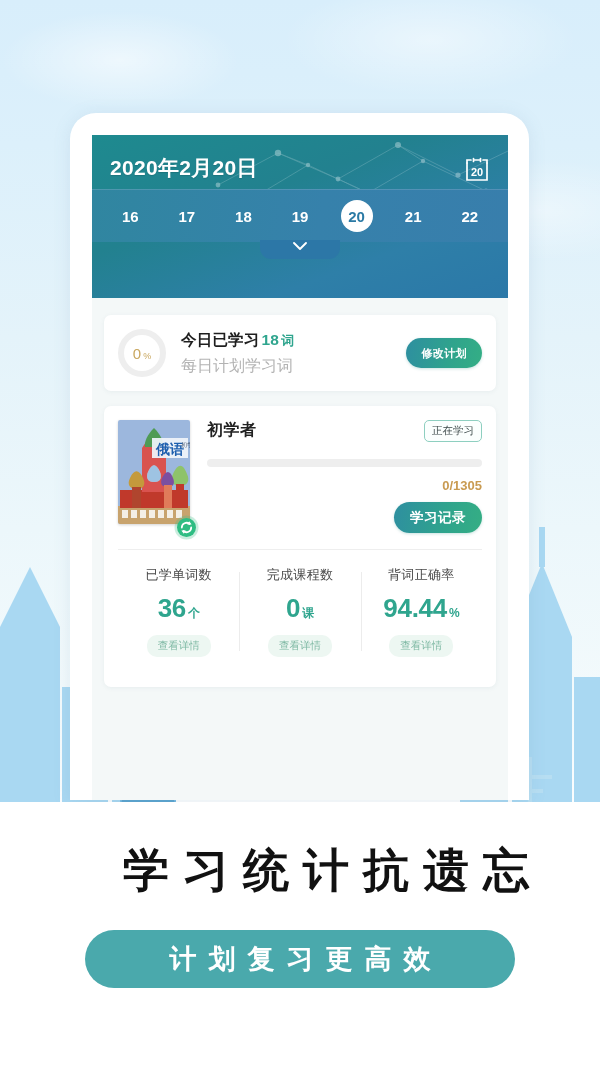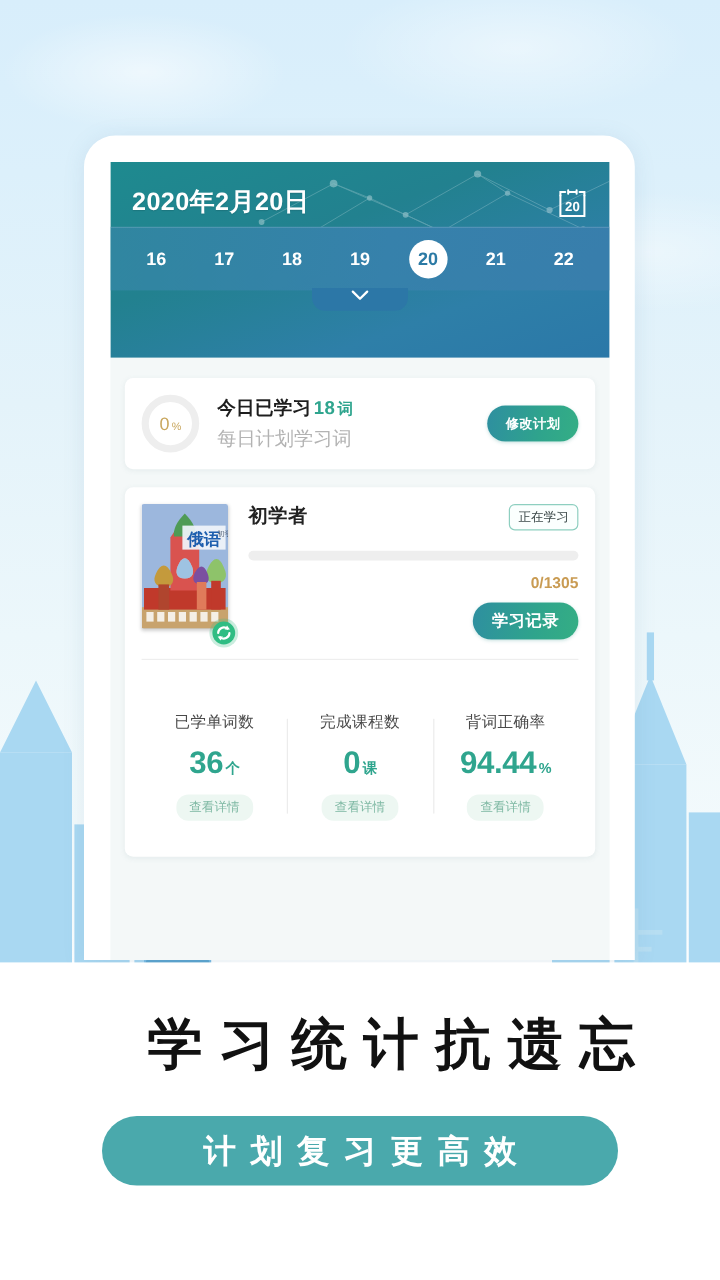--- a/index.html
+++ b/index.html
@@ -157,21 +157,21 @@
     box-shadow:0 1px 3px rgba(40,140,130,.25);
   }
 
   #cardDivider { margin:16px 12px 0 12px; height:1px; background:#eeeeee; }
 
   
   #statsWrap {
     position:relative; margin:0 12px; padding:16px 0 18px 0;
     display:flex; background:#ffffff;
   }
-  .stat { flex:1; text-align:center; position:relative;margin-top:27px; }
+  .stat { flex:1; text-align:center; position:relative; }
   .stat + .stat::before {
     content:""; position:absolute; left:0; top:6px; bottom:6px; width:1px; background:#ececec;
   }
   .statLabel { font-size:13px; color:#4a4a4a; letter-spacing:.3px; }
   .statValue { margin-top:9px; color:#2fa58e; font-weight:bold; font-size:26px; letter-spacing:-.3px; }
   .statValue .u { font-size:12px; font-weight:bold; margin-left:2px; }
   .statBtn {
     display:inline-block; margin-top:11px; padding:4px 11px; cursor:pointer;
     border-radius:10px; background:#edf7f2; color:#7fb9a4; font-size:10.5px;
     border:none; font-family:inherit;

